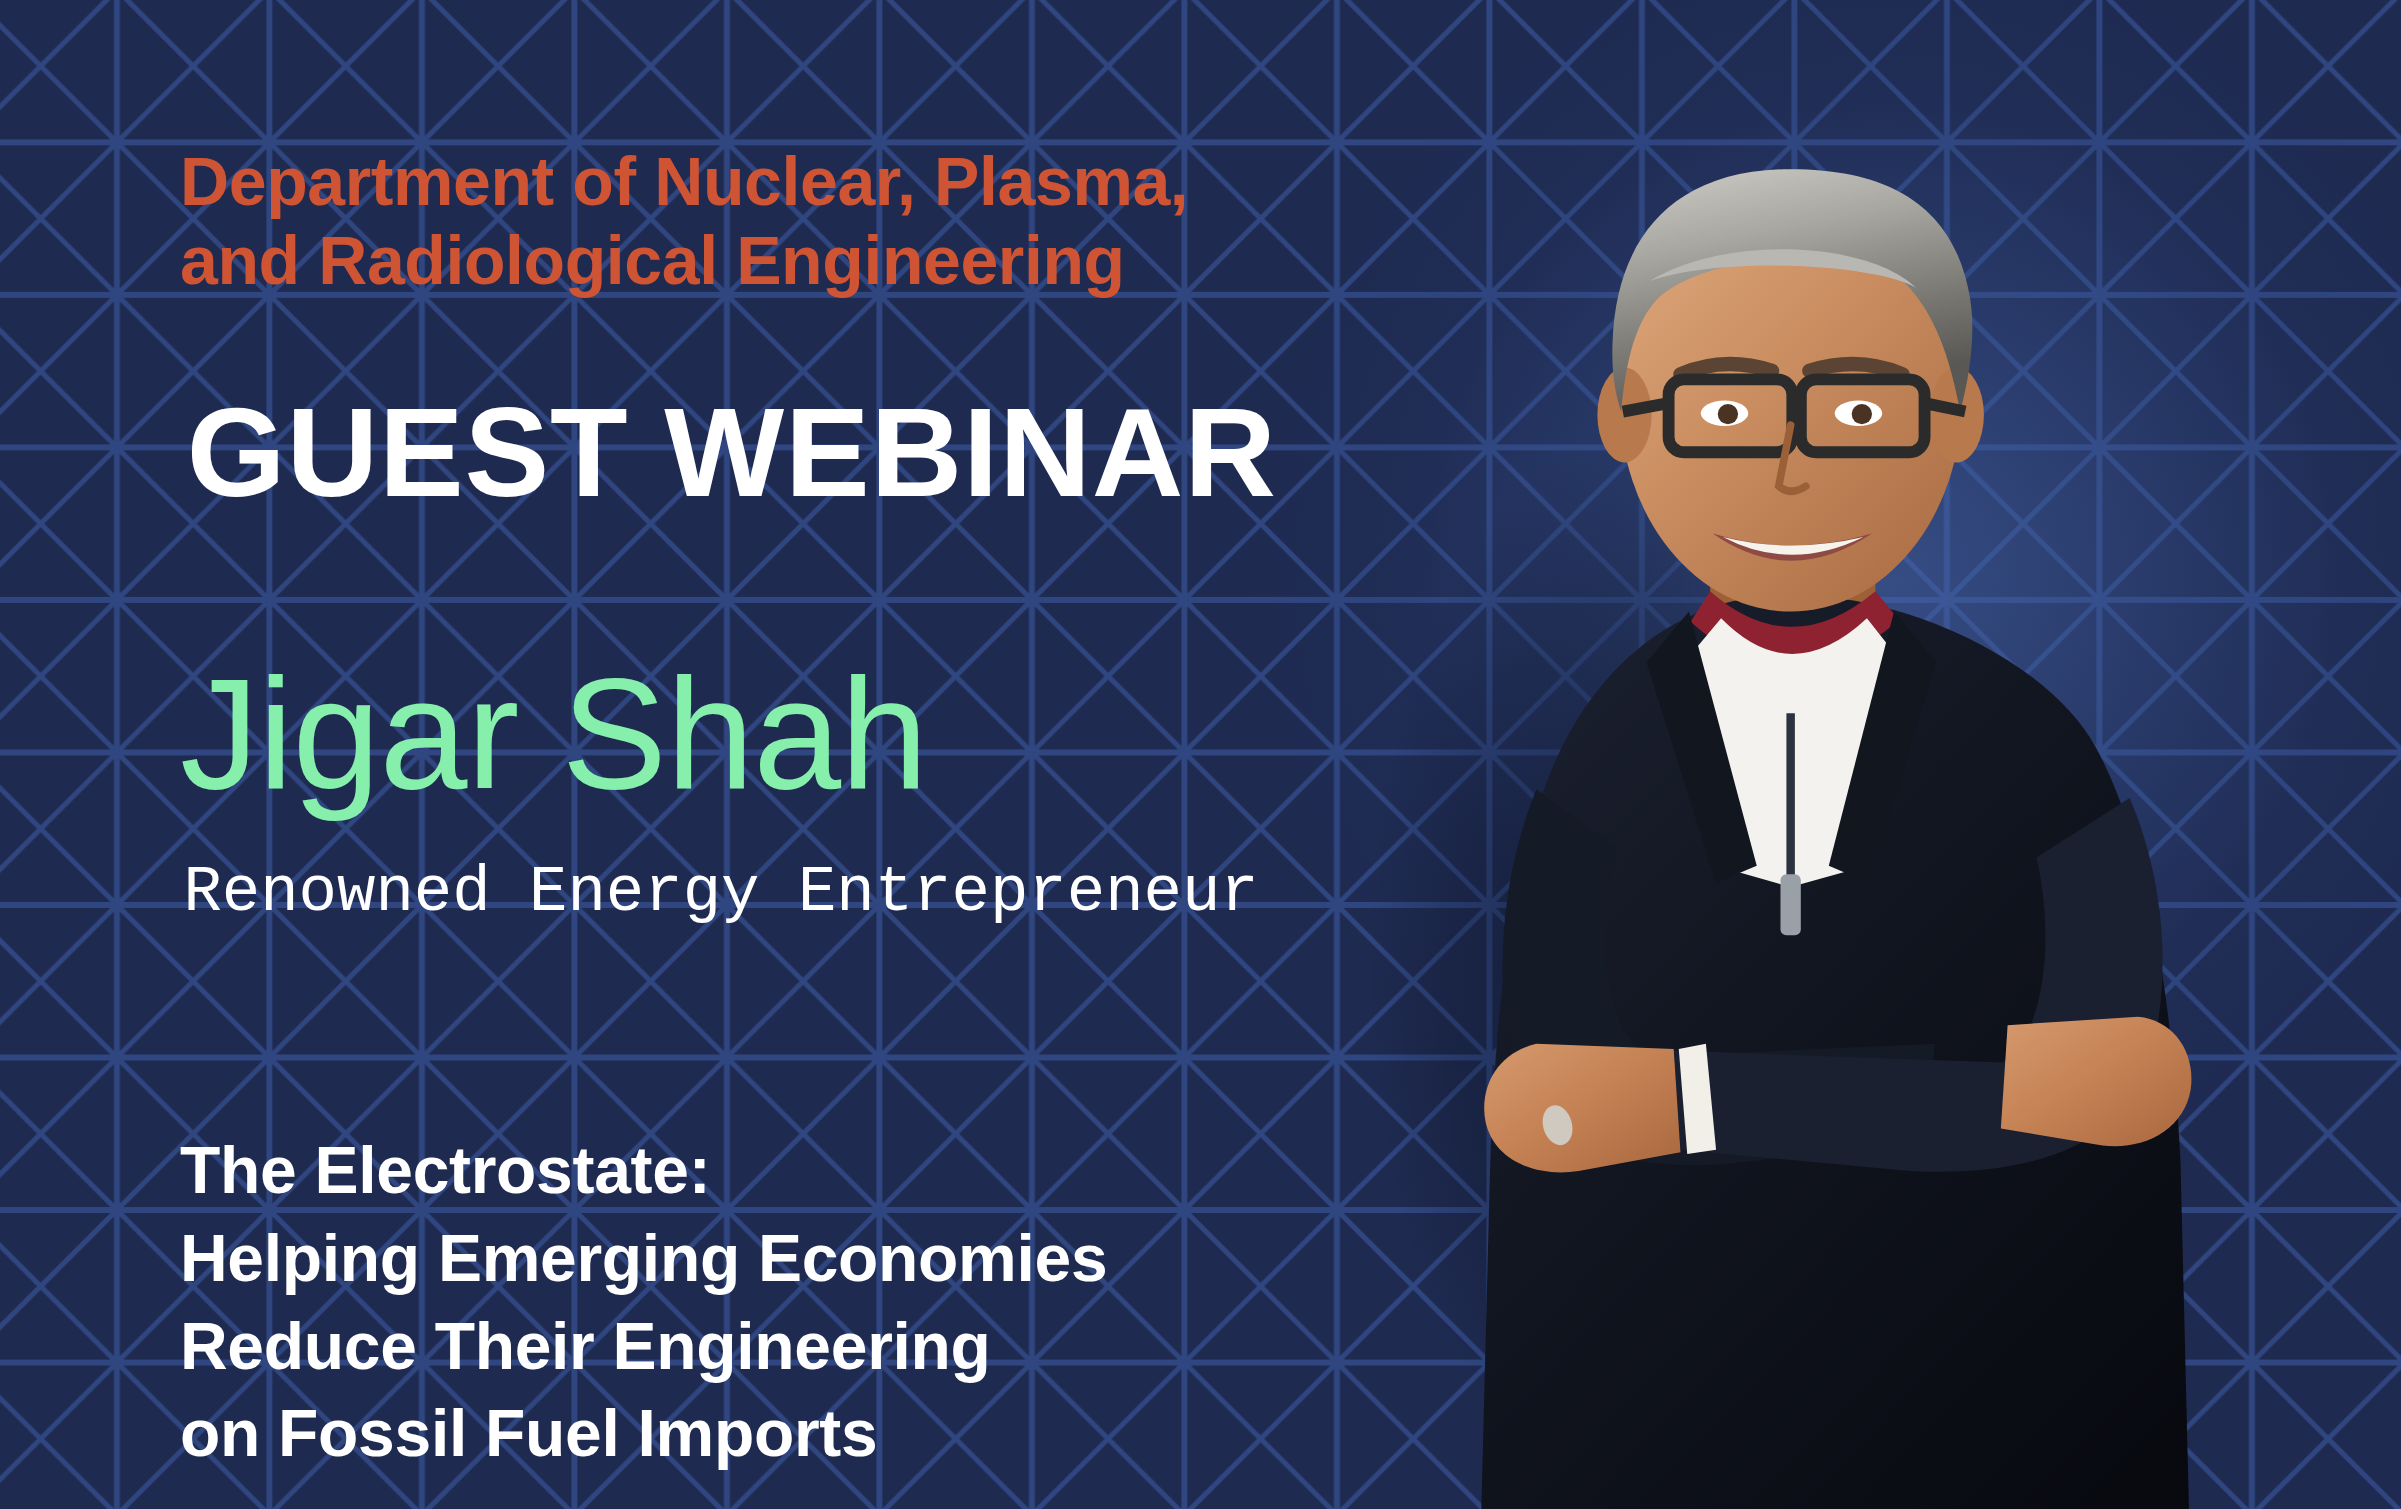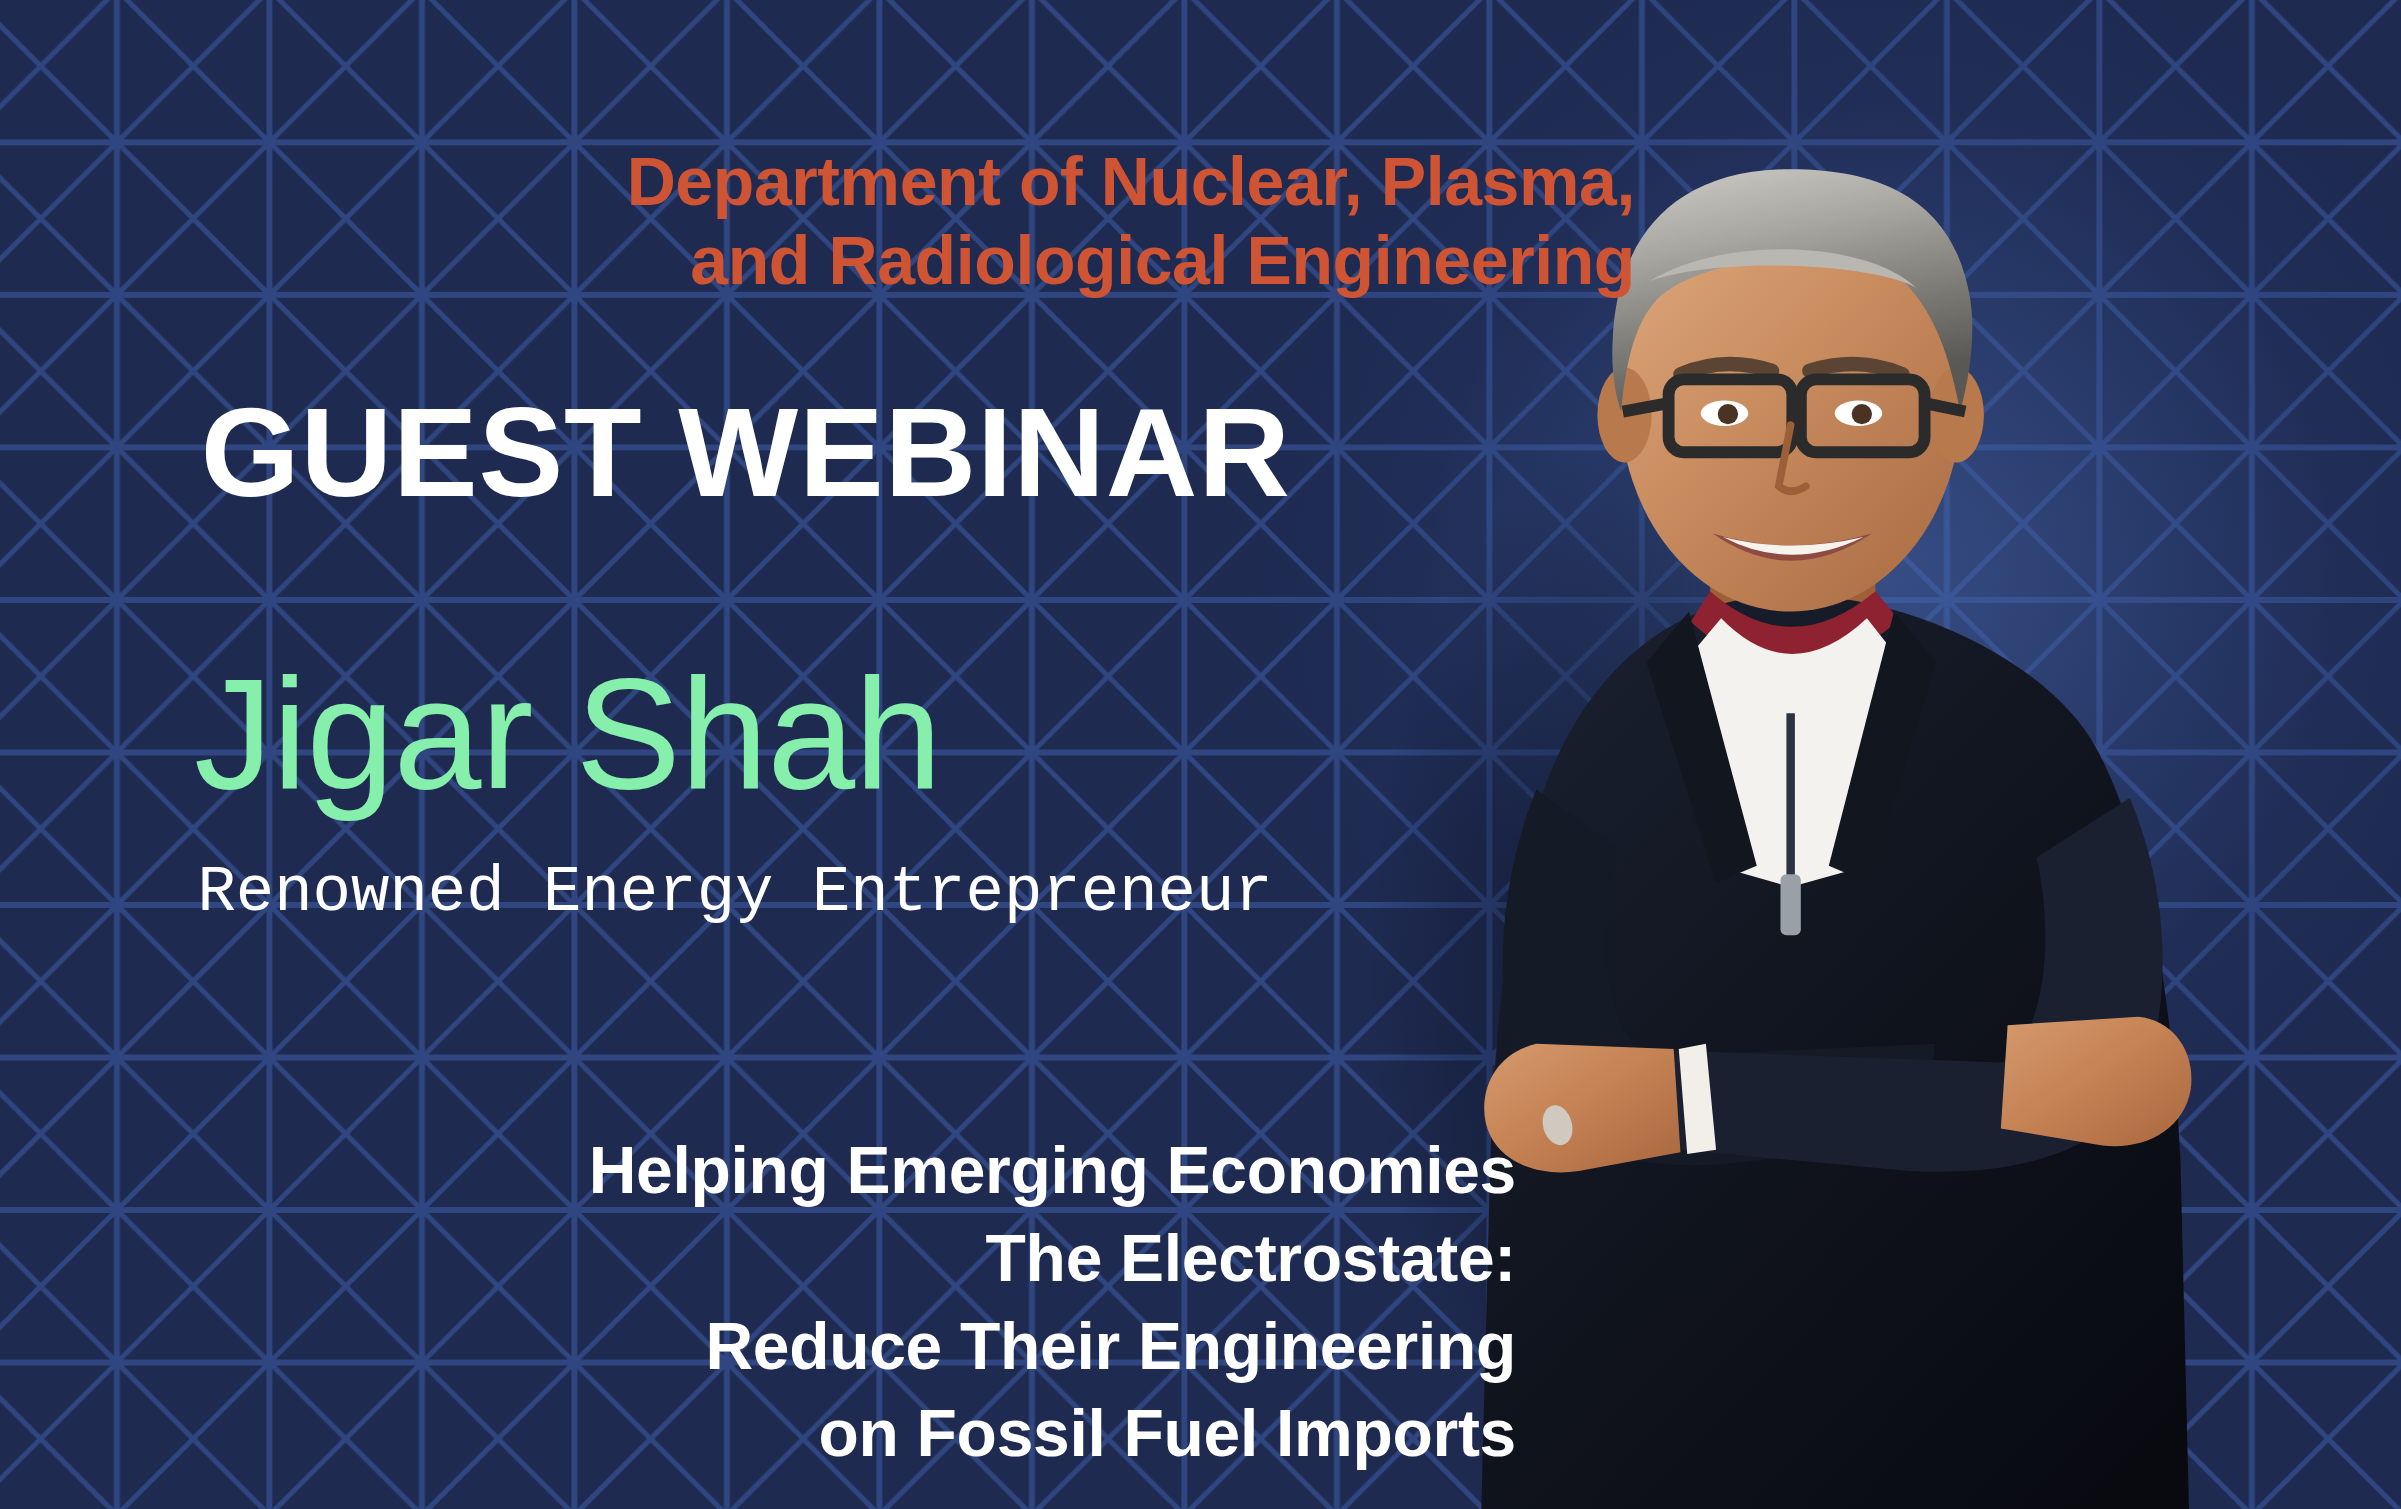--- a/index.html
+++ b/index.html
@@ -45,26 +45,25 @@
     background: radial-gradient(ellipse 52% 46% at 58% 42%,
                 rgba(74,106,176,0.55) 0%,
                 rgba(58,86,150,0.34) 38%,
                 rgba(40,60,116,0.14) 62%,
                 rgba(30,42,80,0.0) 82%);
   }
 
   
   .text-col {
     position: absolute;
-    left: 194px;
+    left: 180px;
     top: 0;
     width: 1457px;
     height: 100%;
     z-index: 4;
-    text-align: right;
   }
 
   .dept {
     position: absolute;
     top: 142px;
     left: 0;
     width: 1441px;
     color: #ce5434;
     font-size: 68px;
     font-weight: 700;
@@ -281,22 +280,22 @@
       <span class="line">and Radiological Engineering</span>
     </div>
 
     <div class="guest-webinar">GUEST WEBINAR</div>
 
     <div class="speaker-name">Jigar Shah</div>
 
     <div class="speaker-title">Renowned Energy Entrepreneur</div>
 
     <div class="talk-title">
+      <span class="line">The Electrostate:</span>
       <span class="line">Helping Emerging Economies</span>
-      <span class="line">The Electrostate:</span>
       <span class="line">Reduce Their Engineering</span>
       <span class="line">on Fossil Fuel Imports</span>
     </div>
 
   </div>
 
 </div>
 
 
 </body></html>

